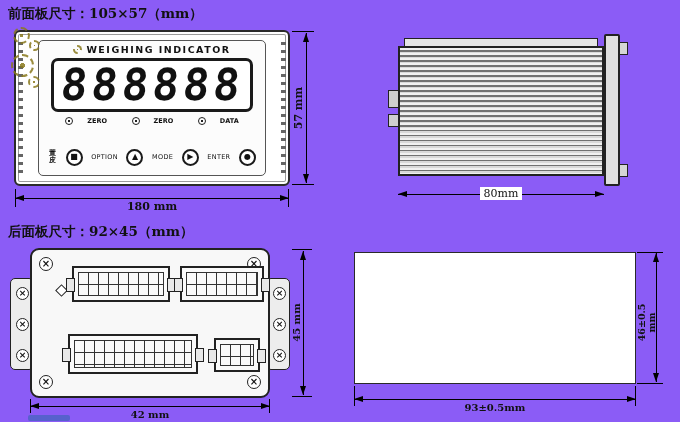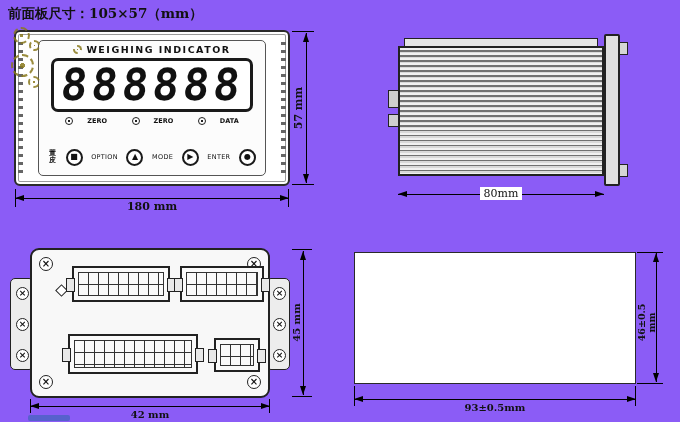--- a/index.html
+++ b/index.html
@@ -117,20 +117,21 @@
     <div class="sv-fins"></div>
     <div class="sv-plate"></div>
     <div class="sv-tab" style="left:231px;top:8px"></div>
     <div class="sv-tab" style="left:231px;top:130px"></div>
     <div class="sv-conn" style="left:0;top:56px;height:18px"></div>
     <div class="sv-conn" style="left:0;top:80px;height:13px"></div>
     <div class="dimh" style="left:10px;top:160px;width:206px"></div>
     <div class="hlabel" style="left:10px;top:154px;width:206px;font-weight:normal"><span style="background:#fff;padding:0 4px">80mm</span></div>
   </div>
 
+  <div class="sec-title" style="left:8px;top:223px">后面板尺寸：92×45（mm）</div>
 
   <div class="rp">
     <div class="rp-wing" style="left:0">
       <span class="screw wscrew" style="left:5px;top:8px">×</span>
       <span class="screw wscrew" style="left:5px;top:39px">×</span>
       <span class="screw wscrew" style="left:5px;top:70px">×</span>
     </div>
     <div class="rp-wing" style="left:256px">
       <span class="screw wscrew" style="left:6px;top:8px">×</span>
       <span class="screw wscrew" style="left:6px;top:39px">×</span>

